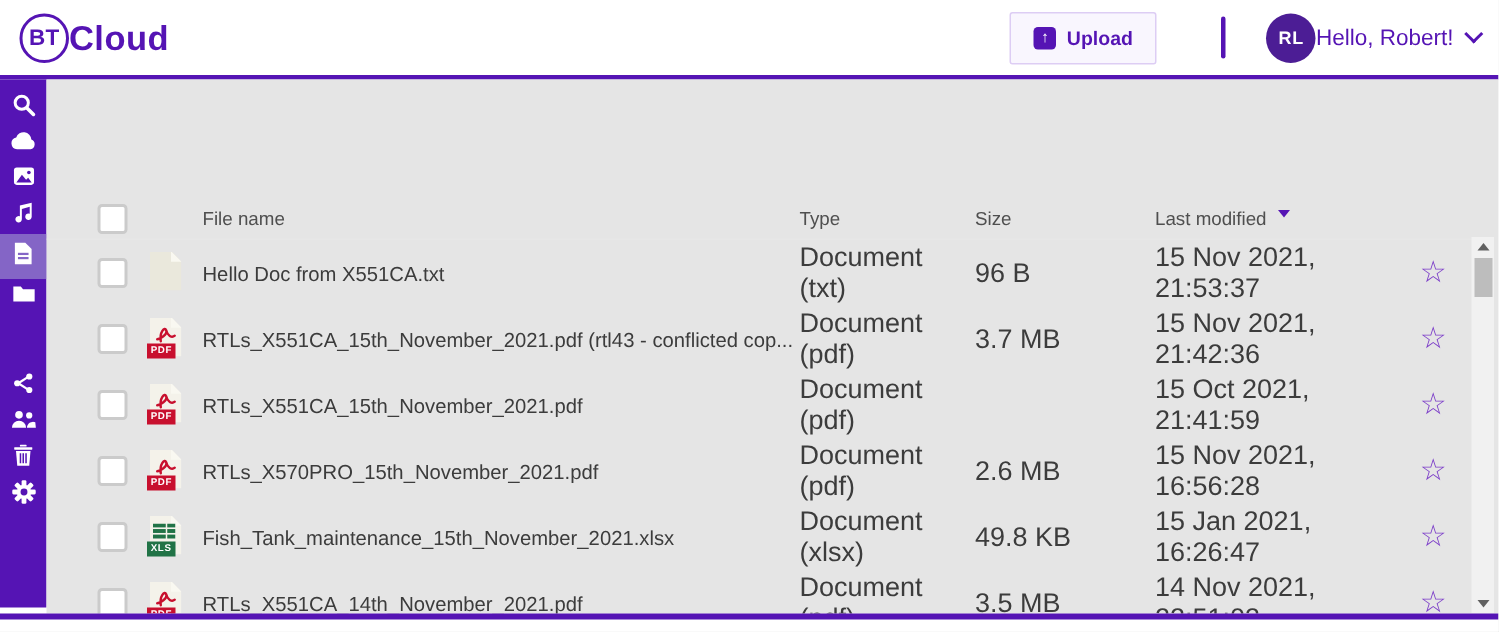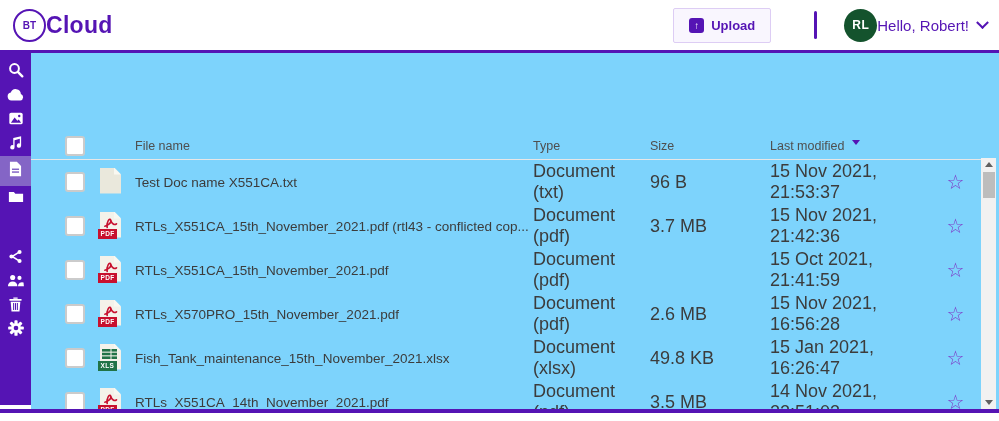--- a/index.html
+++ b/index.html
@@ -5,44 +5,44 @@
   html,body{margin:0;padding:0;background:#fff;}
   body{width:999px;height:421px;position:relative;overflow:hidden;
        font-family:"Liberation Sans",sans-serif;-webkit-font-smoothing:antialiased;}
 
   
   .topbar{position:absolute;top:0;left:0;right:0;height:50px;background:#fff;
           border-bottom:3px solid #5514b4;display:flex;align-items:center;justify-content:space-between;}
   .brand{display:flex;align-items:center;margin-left:13px;}
   .bt-circle{width:29px;height:29px;border:2.5px solid #5514b4;border-radius:50%;
              display:flex;align-items:center;justify-content:center;
-             color:#5514b4;font-weight:bold;font-size:10px;letter-spacing:.2px;text-align:right;}
+             color:#5514b4;font-weight:bold;font-size:15px;letter-spacing:.2px;text-align:right;}
   .app-name{color:#5514b4;font-weight:bold;font-size:23px;margin-left:0;letter-spacing:.3px;}
   .top-right{display:flex;align-items:center;margin-right:12px;}
   .upload-btn{height:33px;padding:0 15px;background:#f9f6fe;border:1px solid #ddcdf4;border-radius:2px;
               display:flex;align-items:center;gap:7px;cursor:pointer;}
   .upload-ico{width:15px;height:15px;background:#5514b4;border-radius:3px;color:#fff;
               display:flex;align-items:center;justify-content:center;font-size:10px;font-weight:bold;}
   .upload-label{color:#5514b4;font-weight:bold;font-size:13px;}
   .vdivider{width:3px;height:28px;background:#5514b4;border-radius:2px;margin:0 27px 0 43px;}
-  .avatar{width:33px;height:33px;border-radius:50%;background:#14532d;color:#fff;
+  .avatar{width:33px;height:33px;border-radius:50%;background:#4c1d95;color:#fff;
           display:flex;align-items:center;justify-content:center;font-size:12px;font-weight:bold;letter-spacing:.5px;}
   .greeting{color:#5514b4;font-size:15px;display:flex;align-items:center;cursor:pointer;}
   .chev{display:inline-block;width:7px;height:7px;border-right:2px solid #5514b4;border-bottom:2px solid #5514b4;
         transform:rotate(45deg) translate(-2px,-2px);margin-left:9px;}
 
   
   .sidebar{position:absolute;left:0;top:53px;width:31px;height:352px;background:#5514b4;
            display:flex;flex-direction:column;align-items:center;padding-top:7px;box-sizing:border-box;}
   .s-item{width:31px;height:24px;display:flex;align-items:center;justify-content:center;cursor:pointer;flex:0 0 auto;}
   .s-item.active{height:30px;background:#8465c6;}
   .s-item.group-gap{margin-top:36px;}
 
   
-  .main{position:absolute;left:31px;top:53px;width:968px;height:356px;background:#7dd3fc;overflow:hidden;}
+  .main{position:absolute;left:31px;top:53px;width:968px;height:356px;background:#e5e5e5;overflow:hidden;}
   .table{width:950px;padding-top:80px;}
   .thead,.trow{display:grid;grid-template-columns:69px 35px 398px 117px 120px 160px 51px;align-items:center;}
   .thead{height:26px;border-bottom:1px solid #e7e7e7;color:#4f4f4f;font-size:12.5px;}
   .trow{height:44px;color:#3c3c3c;font-size:13.5px;}
   .c-check{display:flex;align-items:center;padding-left:34px;box-sizing:border-box;}
   .checkbox{width:16px;height:16px;border:2px solid #cbcbcb;border-radius:3px;background:#fff;cursor:pointer;}
   .c-name{white-space:nowrap;overflow:hidden;cursor:pointer;}
   .c-type,.c-size,.c-date{font-size:18px;}
   .c-star{display:flex;justify-content:center;}
   .star{color:#7d3fc9;font-size:20px;line-height:20px;cursor:pointer;}
@@ -196,21 +196,21 @@
       <div>Size</div>
       <div><span>Last modified</span><span class="sort-tri"></span></div>
       <div></div>
     </div>
     <div id="file-rows">
   <div class="trow">
     <div class="c-check">
             <span class="checkbox"></span>
           </div>
     <div><span class="fileicon fi-txt"><span class="page"></span><span class="fold"></span></span></div>
-    <div class="c-name">Test Doc name X551CA.txt</div>
+    <div class="c-name">Hello Doc from X551CA.txt</div>
     <div class="c-type">Document (txt)</div>
     <div class="c-size">96 B</div>
     <div class="c-date">15 Nov 2021, 21:53:37</div>
     <div class="c-star">
             <span class="star">☆</span>
           </div>
   </div>
 
   <div class="trow">
     <div class="c-check">

